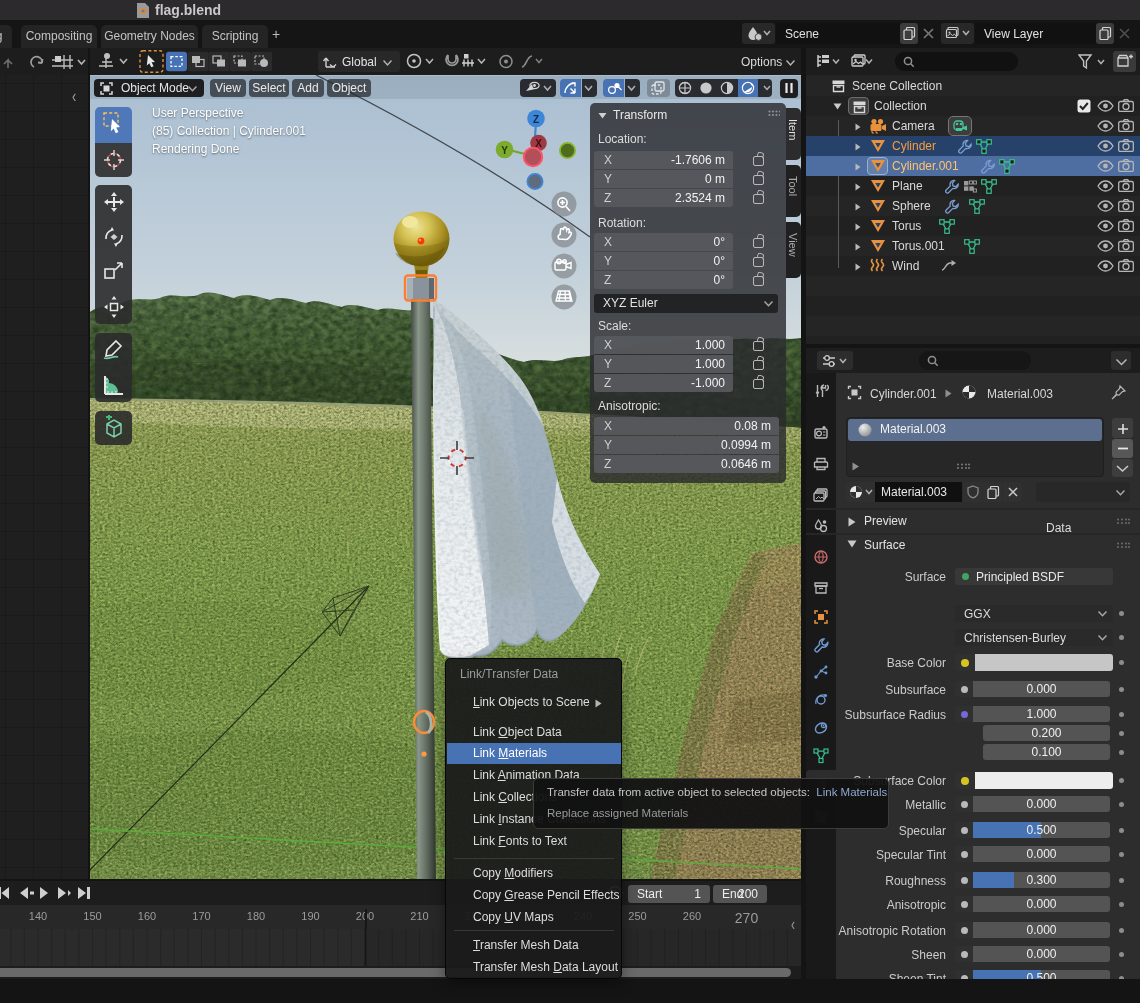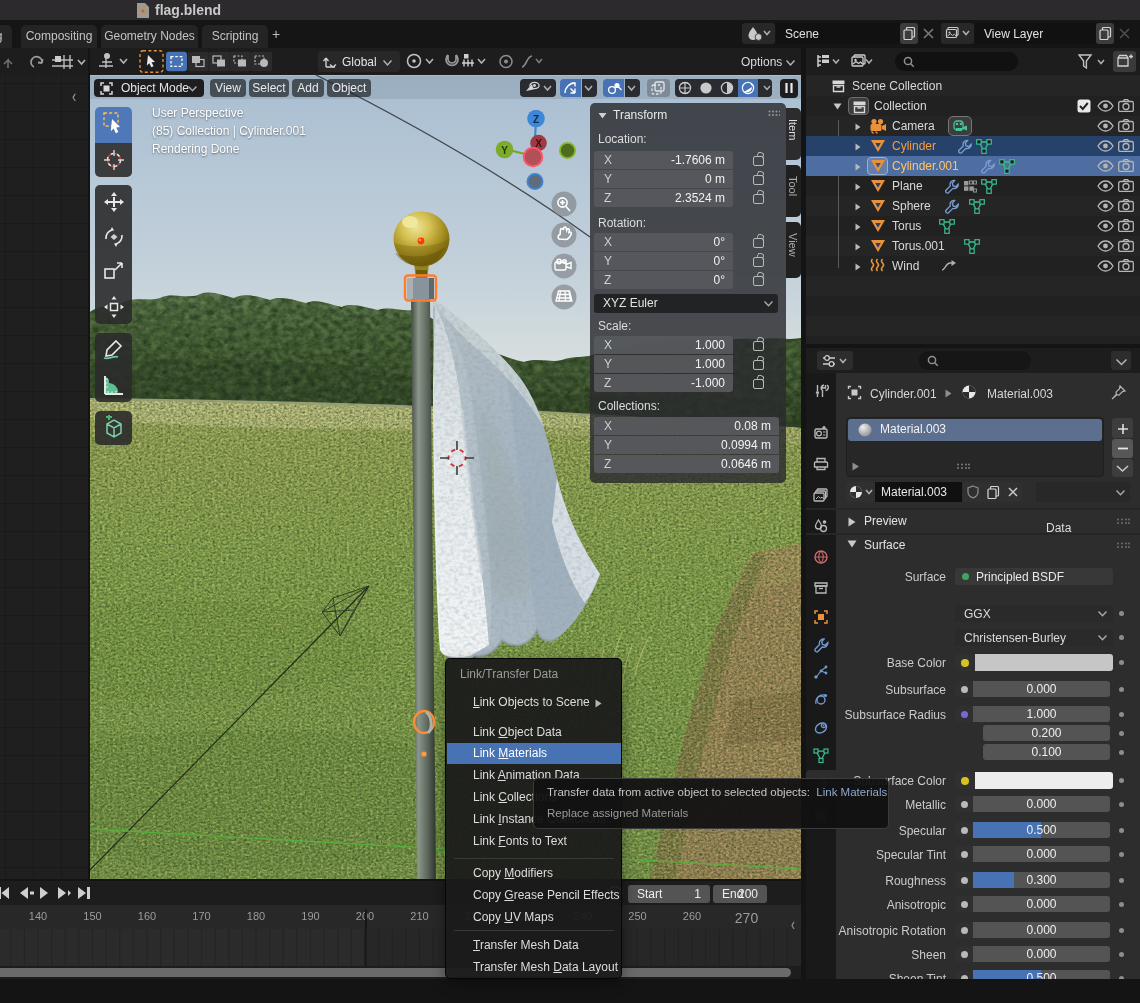--- a/index.html
+++ b/index.html
@@ -654,21 +654,21 @@
         <span class="axis">Y</span>
         <span class="val">1.000</span>
       </div>
   <div class="nfield" style="left:4px;top:271px;width:139px;height:18px;border-radius:0 0 3px 3px;">
         <span class="axis">Z</span>
         <span class="val">-1.000</span>
       </div>
   <div class="lock" style="left:163px;top:238px;"></div>
   <div class="lock" style="left:163px;top:257px;"></div>
   <div class="lock" style="left:163px;top:276px;"></div>
-  <div class="nlabel" style="left:8px;top:296px;">Collections:</div>
+  <div class="nlabel" style="left:8px;top:296px;">Anisotropic:</div>
   <div class="nfield" style="left:4px;top:314px;width:185px;height:18px;border-radius:3px 3px 0 0;">
         <span class="axis">X</span>
         <span class="val">0.08 m</span>
       </div>
   <div class="nfield" style="left:4px;top:333px;width:185px;height:18px;">
         <span class="axis">Y</span>
         <span class="val">0.0994 m</span>
       </div>
   <div class="nfield" style="left:4px;top:352px;width:185px;height:18px;border-radius:0 0 3px 3px;">
         <span class="axis">Z</span>

